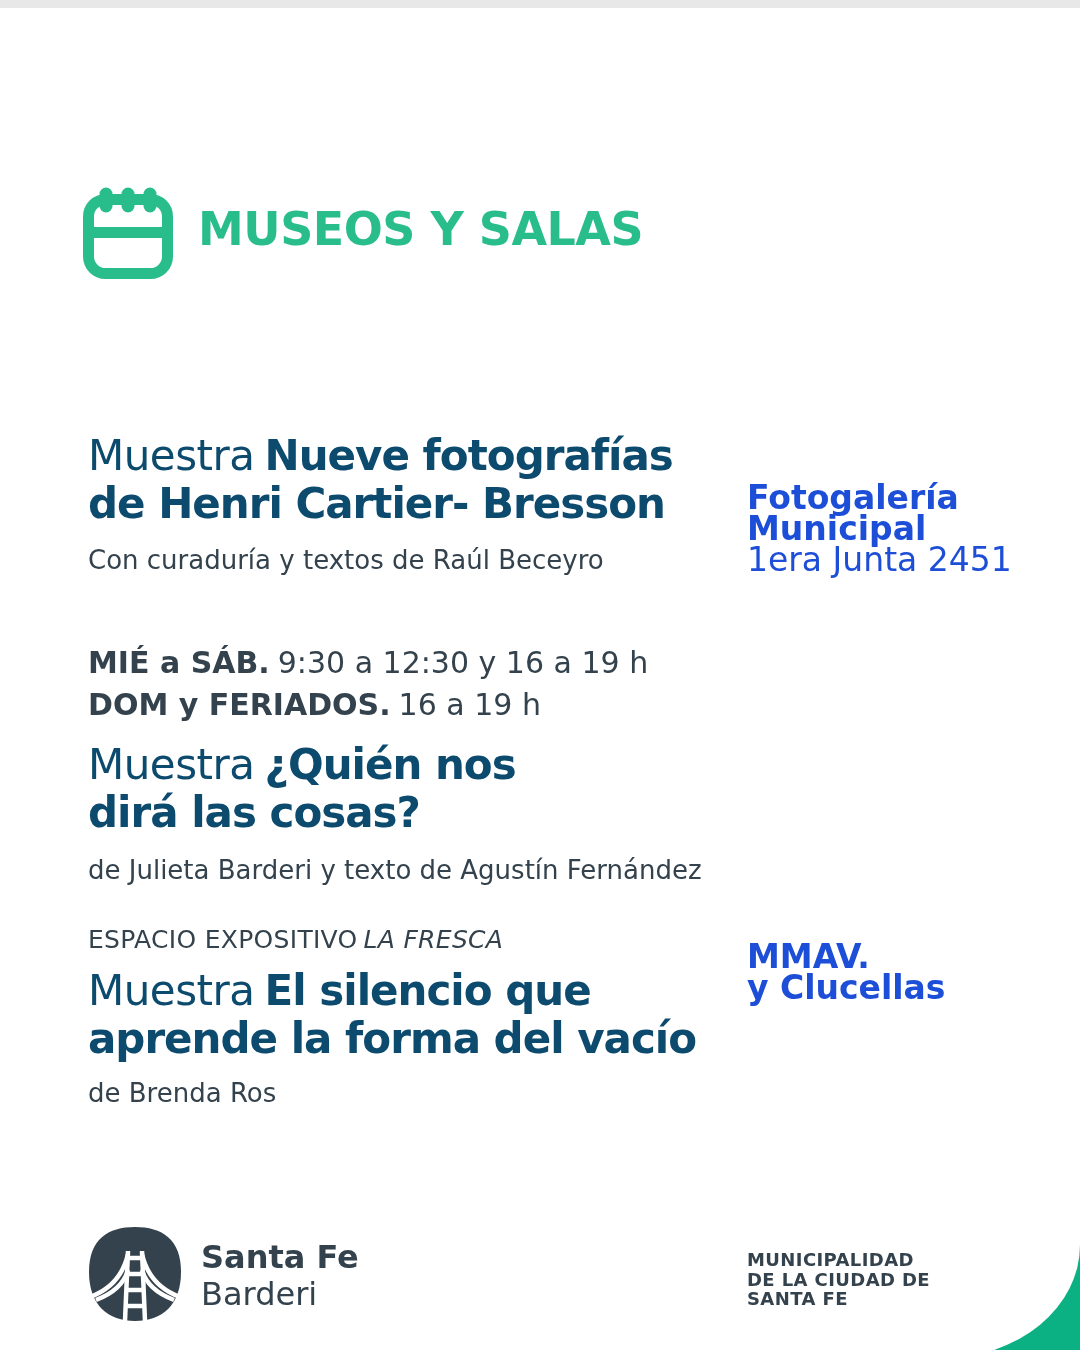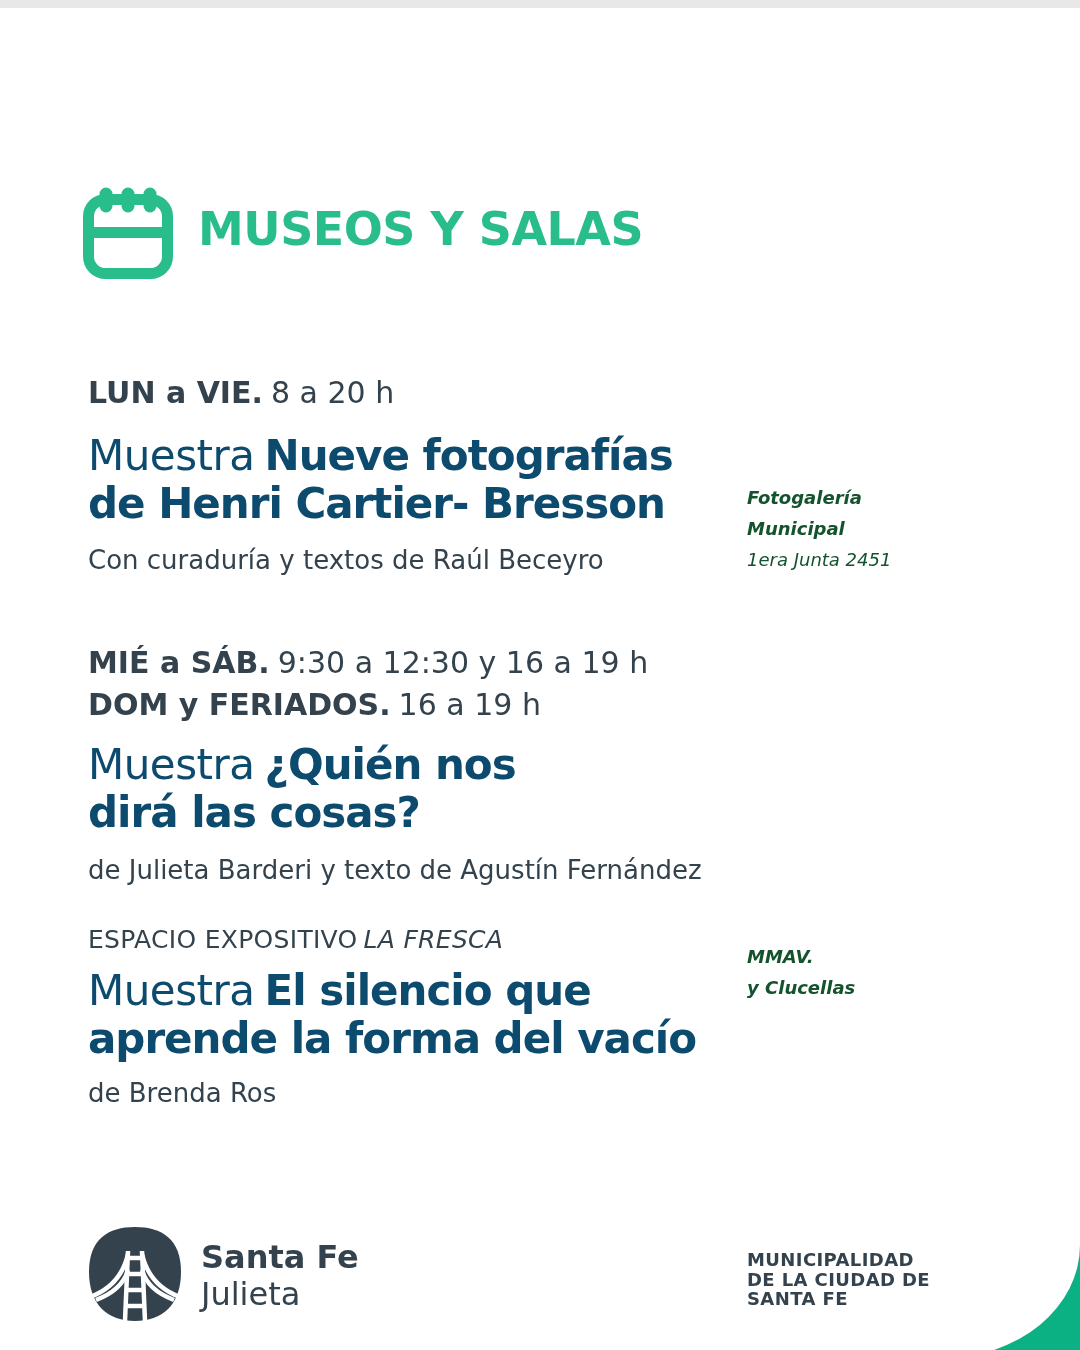--- a/index.html
+++ b/index.html
@@ -45,21 +45,21 @@
   .credit3{left:88px;top:1069px;}
 
   .espacio{
     left:88px;top:916px;
     font-size:25px;line-height:31px;color:#33424C;
     letter-spacing:0.3px;white-space:nowrap;
   }
   .espacio .it{font-style:italic;margin-left:6px;}
 
   
-  .venue{font-size:18px;line-height:31px;color:#14532d;white-space:nowrap;font-style:italic;}
+  .venue{font-size:33px;line-height:31px;color:#1d4ed8;white-space:nowrap;}
   .venue .vb{font-weight:bold;}
   .venue1{left:747px;top:474px;}
   .venue2{left:747px;top:933px;}
 
   
   .logo-badge{left:85px;top:1216px;width:100px;height:100px;}
   .logo-name{left:201px;top:1231px;font-size:32px;line-height:37px;color:#33424C;white-space:nowrap;}
   .logo-name .ln1{font-weight:bold;}
   .muni{
     left:747px;top:1242px;
@@ -81,23 +81,20 @@
 
   <svg class="abs cal-icon" viewBox="0 0 92 94" xmlns="http://www.w3.org/2000/svg" aria-hidden="true">
     <rect x="6.5" y="13.5" width="79" height="74" rx="17" fill="none" stroke="#2ABD8C" stroke-width="11"></rect>
     <line x1="7" y1="46.5" x2="85" y2="46.5" stroke="#2ABD8C" stroke-width="11"></line>
     <line x1="24" y1="8" x2="24" y2="20" stroke="#2ABD8C" stroke-width="13" stroke-linecap="round"></line>
     <line x1="46" y1="8" x2="46" y2="20" stroke="#2ABD8C" stroke-width="13" stroke-linecap="round"></line>
     <line x1="68" y1="8" x2="68" y2="20" stroke="#2ABD8C" stroke-width="13" stroke-linecap="round"></line>
   </svg>
   <h1 class="abs page-title" style="margin:0">MUSEOS Y SALAS</h1>
 
-  <div class="abs sched sched1">
-    <span>LUN a VIE.</span><span class="hours">8 a 20 h</span>
-  </div>
   <h2 class="abs headline headline1" style="margin:0">
     <span class="lbl">Muestra</span><span>Nueve fotografías</span><br>
     <span>de Henri Cartier- Bresson</span>
   </h2>
   <p class="abs credit credit1" style="margin:0">Con curaduría y textos de Raúl Beceyro</p>
   <div class="abs venue venue1">
     <div class="vb">Fotogalería</div>
     <div class="vb">Municipal</div>
     <div>1era Junta 2451</div>
   </div>
@@ -139,21 +136,21 @@
       <path d="M41.6 66 L58.4 66"></path>
       <path d="M41 82 L59 82"></path>
       <path d="M43 30 C38 52 24 66 5 73"></path>
       <path d="M43 46 C39 60 27 70 11 76"></path>
       <path d="M57 30 C62 52 76 66 95 73"></path>
       <path d="M57 46 C61 60 73 70 89 76"></path>
     </g>
   </svg>
   <div class="abs logo-name">
     <div class="ln1">Santa Fe</div>
-    <div>Julieta</div>
+    <div>Barderi</div>
   </div>
   <div class="abs muni">
     <div>MUNICIPALIDAD</div>
     <div>DE LA CIUDAD DE</div>
     <div>SANTA FE</div>
   </div>
 
   <div class="abs corner-wedge"></div>
 </div>
 

